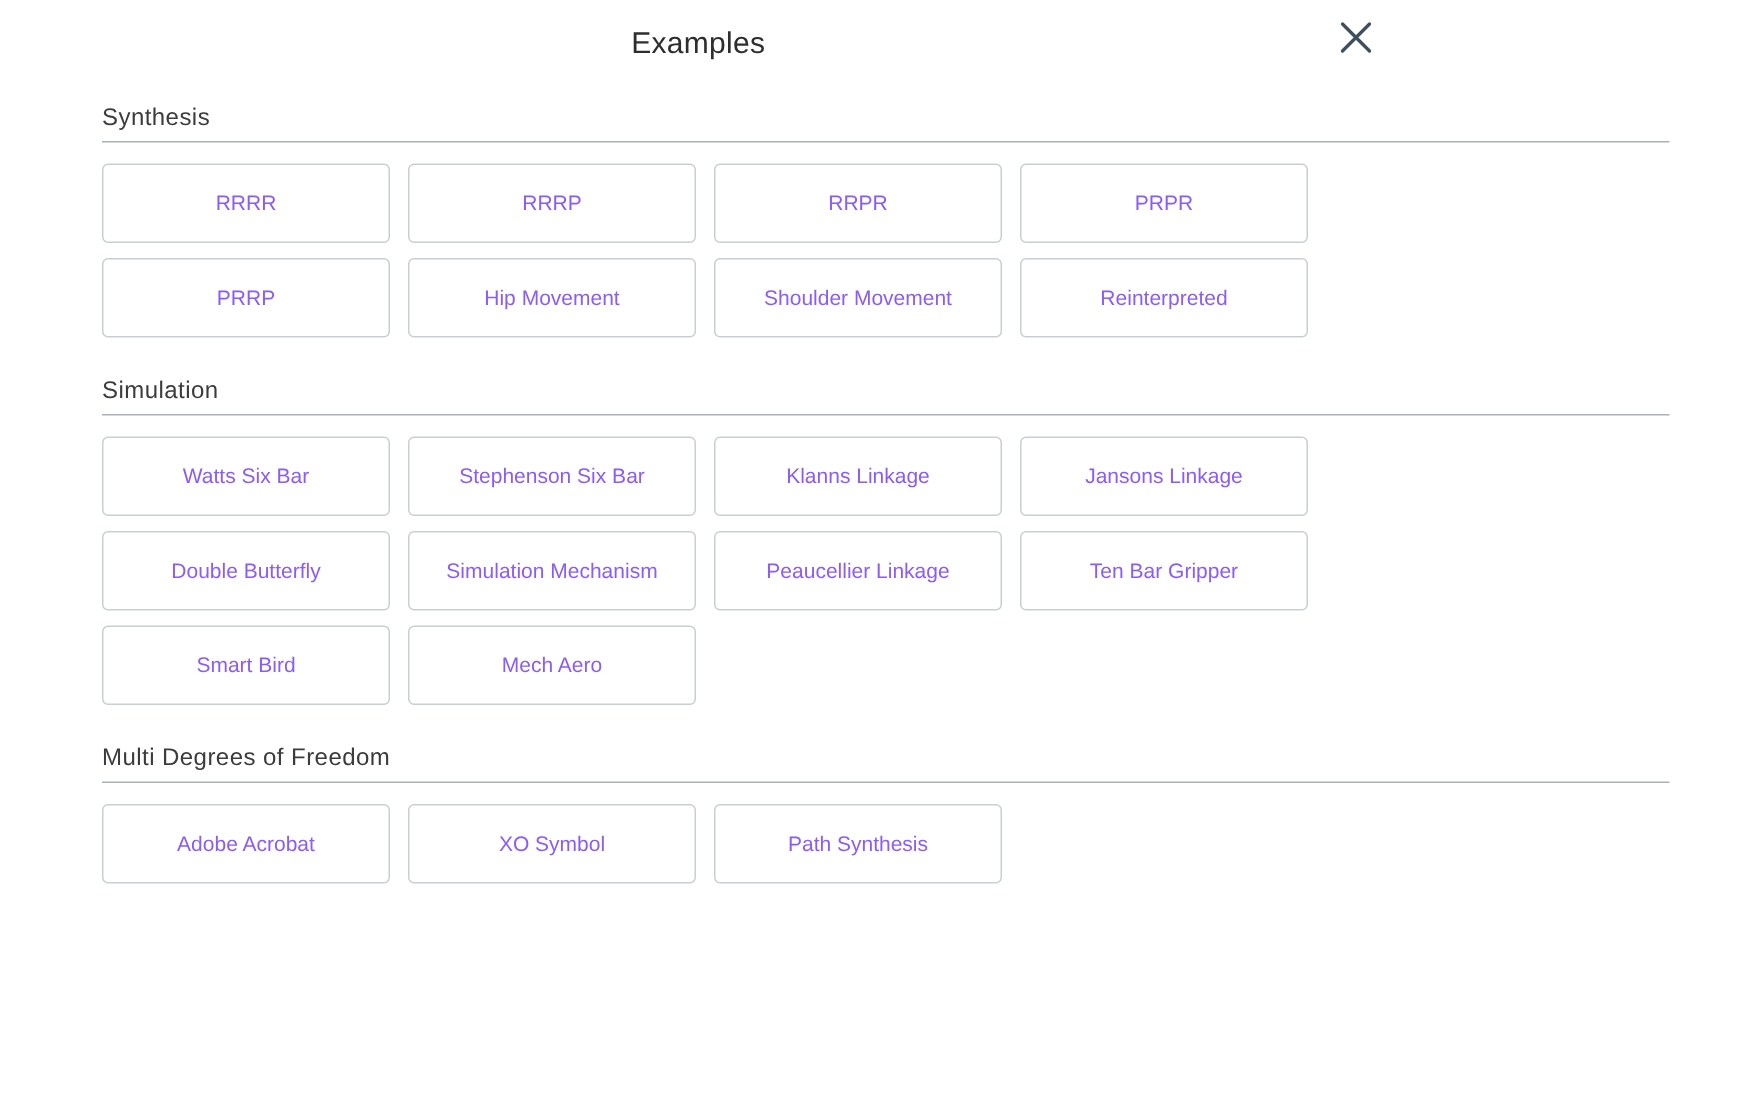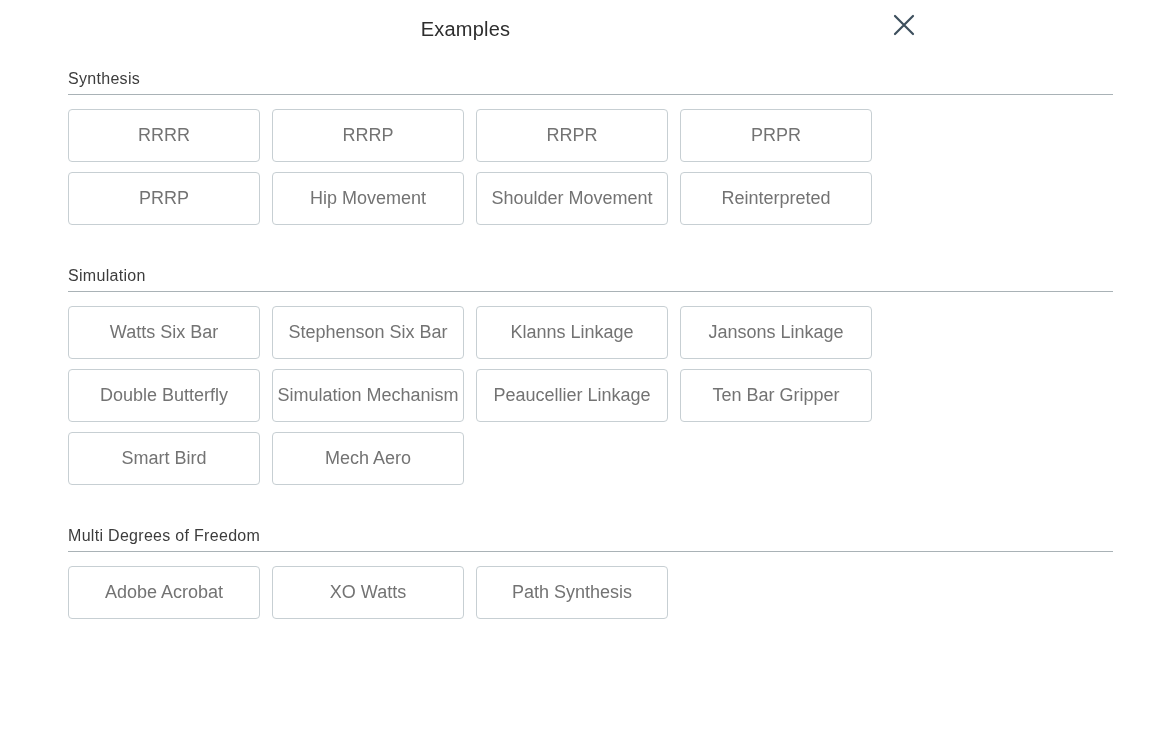--- a/index.html
+++ b/index.html
@@ -47,21 +47,21 @@
     border: none;
     padding: 0;
   }
   .close-button svg {
     display: block;
   }
   .content {
     padding: 0 60px 0 68px;
   }
   .section {
-    margin-bottom: 16px;
+    margin-bottom: 1px;
   }
   .section-title {
     font-size: 16px;
     color: #3c3c3c;
     font-weight: 400;
     letter-spacing: 0.3px;
     padding: 0 0 6px 0;
     margin: 0;
   }
   .section-divider {
@@ -76,23 +76,23 @@
     gap: 10px 12px;
     width: 1004px;
   }
   .example-button {
     width: 192px;
     height: 53px;
     box-sizing: border-box;
     border: 1px solid #c7cfd3;
     border-radius: 4px;
     background: #ffffff;
-    color: #737373;
+    color: #8b5cf6;
     font-family: "Liberation Sans", sans-serif;
-    font-size: 18px;
+    font-size: 14px;
     font-weight: 400;
     display: flex;
     align-items: center;
     justify-content: center;
     cursor: pointer;
     padding: 0 4px;
     text-align: center;
     line-height: 1.2;
   }
   .section-gap-1 { height: 26px; }
@@ -153,19 +153,19 @@
       </div>
     </div>
 
     <div class="section-gap-2"></div>
 
     <div class="section">
       <div class="section-title">Multi Degrees of Freedom</div>
       <div class="section-divider"></div>
       <div class="button-grid">
         <button class="example-button">Adobe Acrobat</button>
-        <button class="example-button">XO Watts</button>
+        <button class="example-button">XO Symbol</button>
         <button class="example-button">Path Synthesis</button>
       </div>
     </div>
 
   </div>
 </div>
 
 </body></html>

